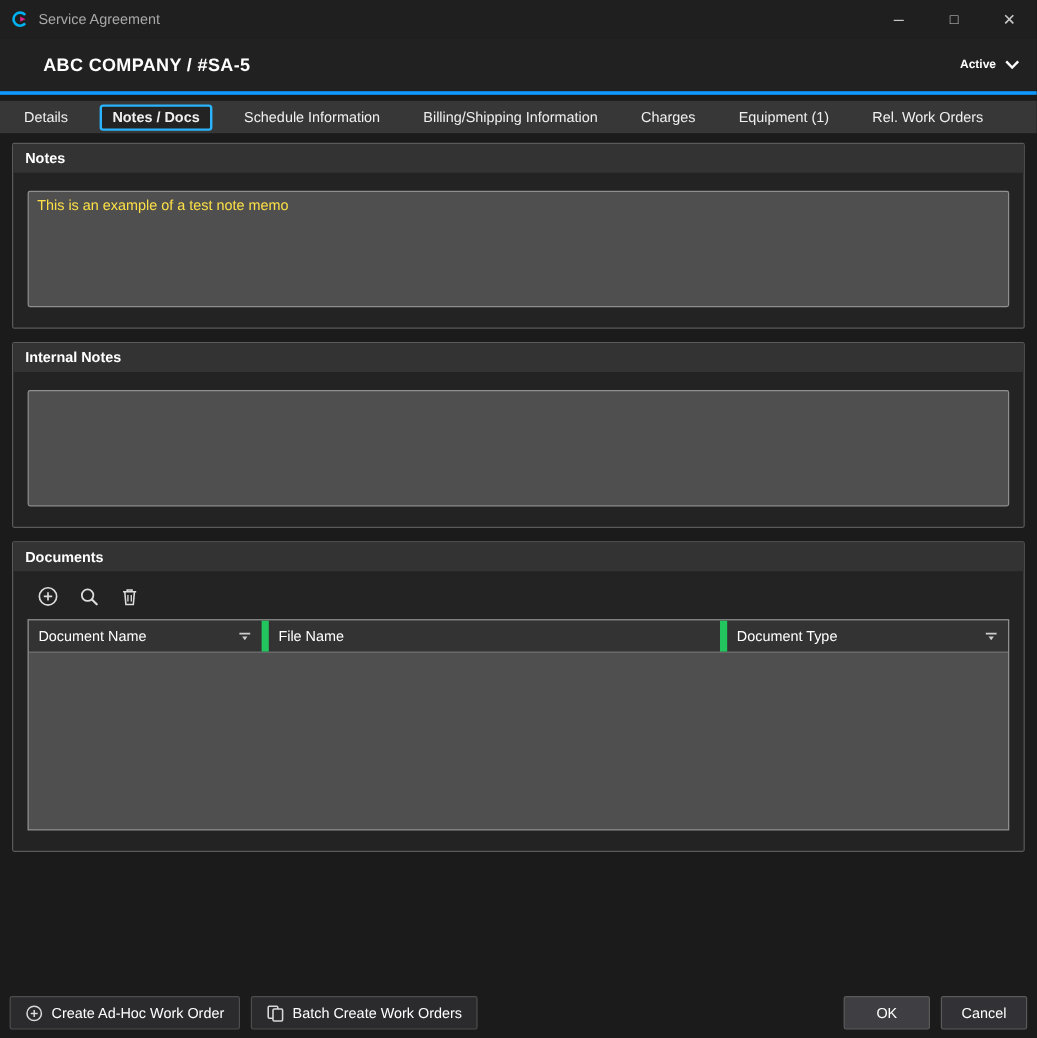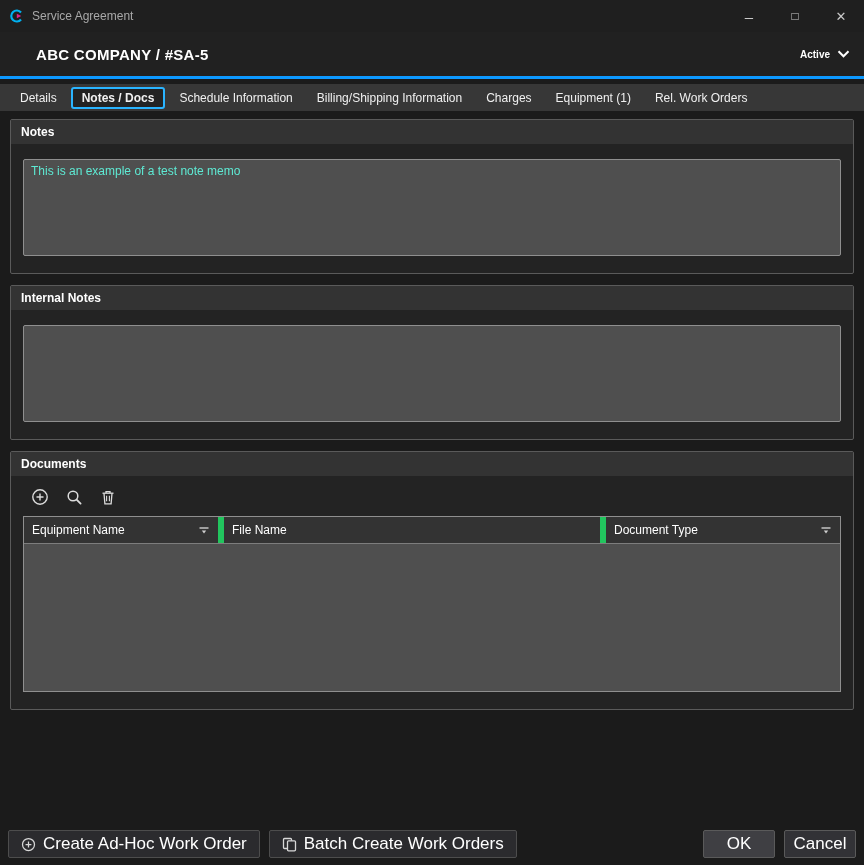--- a/index.html
+++ b/index.html
@@ -21,33 +21,33 @@
              color:#c9c9c9; font-size:13px; cursor:default; }
 
   
   .header { height:44px; background:#212121; display:flex; align-items:center;
             justify-content:space-between; padding:0 14px; }
   .header-title { font-size:15px; font-weight:bold; letter-spacing:.3px;margin-left:22px; }
   .status { display:flex; align-items:center; gap:7px; font-size:10px; font-weight:bold; cursor:pointer; }
   .accent { height:3px; background:#0d99ff; margin-bottom:5px; }
 
   
-  .tabbar { height:27px; background:#373737; display:flex; align-items:center; padding-left:10px; gap:4px; }
+  .tabbar { height:27px; background:#373737; display:flex; align-items:center; padding-left:10px; gap:16px; }
   .tab { padding:4px 10px; font-size:12px; color:#f0f0f0; cursor:pointer; white-space:nowrap; }
   .tab.active { background:#232323; border:2px solid #2ab4ff; border-radius:3px;
                 padding:2px 9px; font-weight:bold; }
 
   
   .group { margin:8px 10px 11px 10px; border:1px solid #5a5a5a; background:#232323; border-radius:2px; }
   .group-header { background:#333333; padding:5px 10px; font-size:12px; font-weight:bold; color:#fff; }
   .group-body { padding:15px 12px 17px 12px; }
   textarea.note {
     display:block; width:100%; height:97px;
     background:#4f4f4f; border:1px solid #8f8f8f; border-radius:2px;
-    color:#5eead4; font-size:12px; font-family:"Liberation Sans", sans-serif;
+    color:#fde047; font-size:12px; font-family:"Liberation Sans", sans-serif;
     padding:4px 7px; resize:none; outline:none;
   }
 
   
   .docs-body { padding:8px 12px 17px 12px; }
   .toolbar { display:flex; align-items:center; gap:16px; padding:4px 0 10px 8px; }
   .tool-btn { background:none; border:none; padding:0; margin:0; width:18px; height:18px;
               color:#dcdcdc; cursor:pointer; display:flex; align-items:center; justify-content:center; }
 
   .table { border:1px solid #8f8f8f; background:#4f4f4f; height:176px;
@@ -64,21 +64,21 @@
           outline:1px solid #dcdcdc; outline-offset:-1px; }
   .td { display:flex; align-items:center; padding:0 7px; font-size:12px; color:#fff;
         white-space:nowrap; overflow:hidden; }
   .td + .td { border-left:1px solid #8f8f8f; }
   .tbody-rest { flex:1 1 auto; background:#4f4f4f; }
 
   
   .footer { position:absolute; left:0; right:0; bottom:7px; height:28px;
             display:flex; align-items:center; padding:0 8px; gap:9px; }
   .btn { height:28px; display:flex; align-items:center; justify-content:center; gap:7px;
-         font-size:17px; font-family:"Liberation Sans", sans-serif; color:#ffffff;
+         font-size:12px; font-family:"Liberation Sans", sans-serif; color:#ffffff;
          border-radius:2px; cursor:pointer; }
   .btn-left { background:#2b2b2e; border:1px solid #4d4d4d; padding:0 12px; }
   .spacer { flex:1 1 auto; }
   .btn-ok { width:72px; background:#3f3f43; border:1px solid #5a5a5a; }
   .btn-cancel { width:72px; background:#323236; border:1px solid #5a5a5a; }
 
   svg { display:block; }
 </style>
 </head>
 <body>
@@ -169,21 +169,21 @@
             <path d="M4 4.2 L4.9 14.8 H11.1 L12 4.2" fill="none" stroke="currentColor" stroke-width="1.3"></path>
             <path d="M6.6 6.8 V12.2 M9.4 6.8 V12.2" stroke="currentColor" stroke-width="1.1"></path>
           </svg>
         </span>
       </button>
     </div>
 
     <div class="table">
       <div class="thead">
         <div class="th col-name">
-          <span>Equipment Name</span>
+          <span>Document Name</span>
           <span class="sort-icon">
             <svg width="12" height="9" viewBox="0 0 12 9">
               <path d="M1.5 2 H10.5" stroke="#cfcfcf" stroke-width="1.4"></path>
               <path d="M3.8 4.5 L6 7.5 L8.2 4.5 Z" fill="#cfcfcf"></path>
             </svg>
           </span>
         </div>
         <div class="th col-file">
           <span>File Name</span>
         </div>

